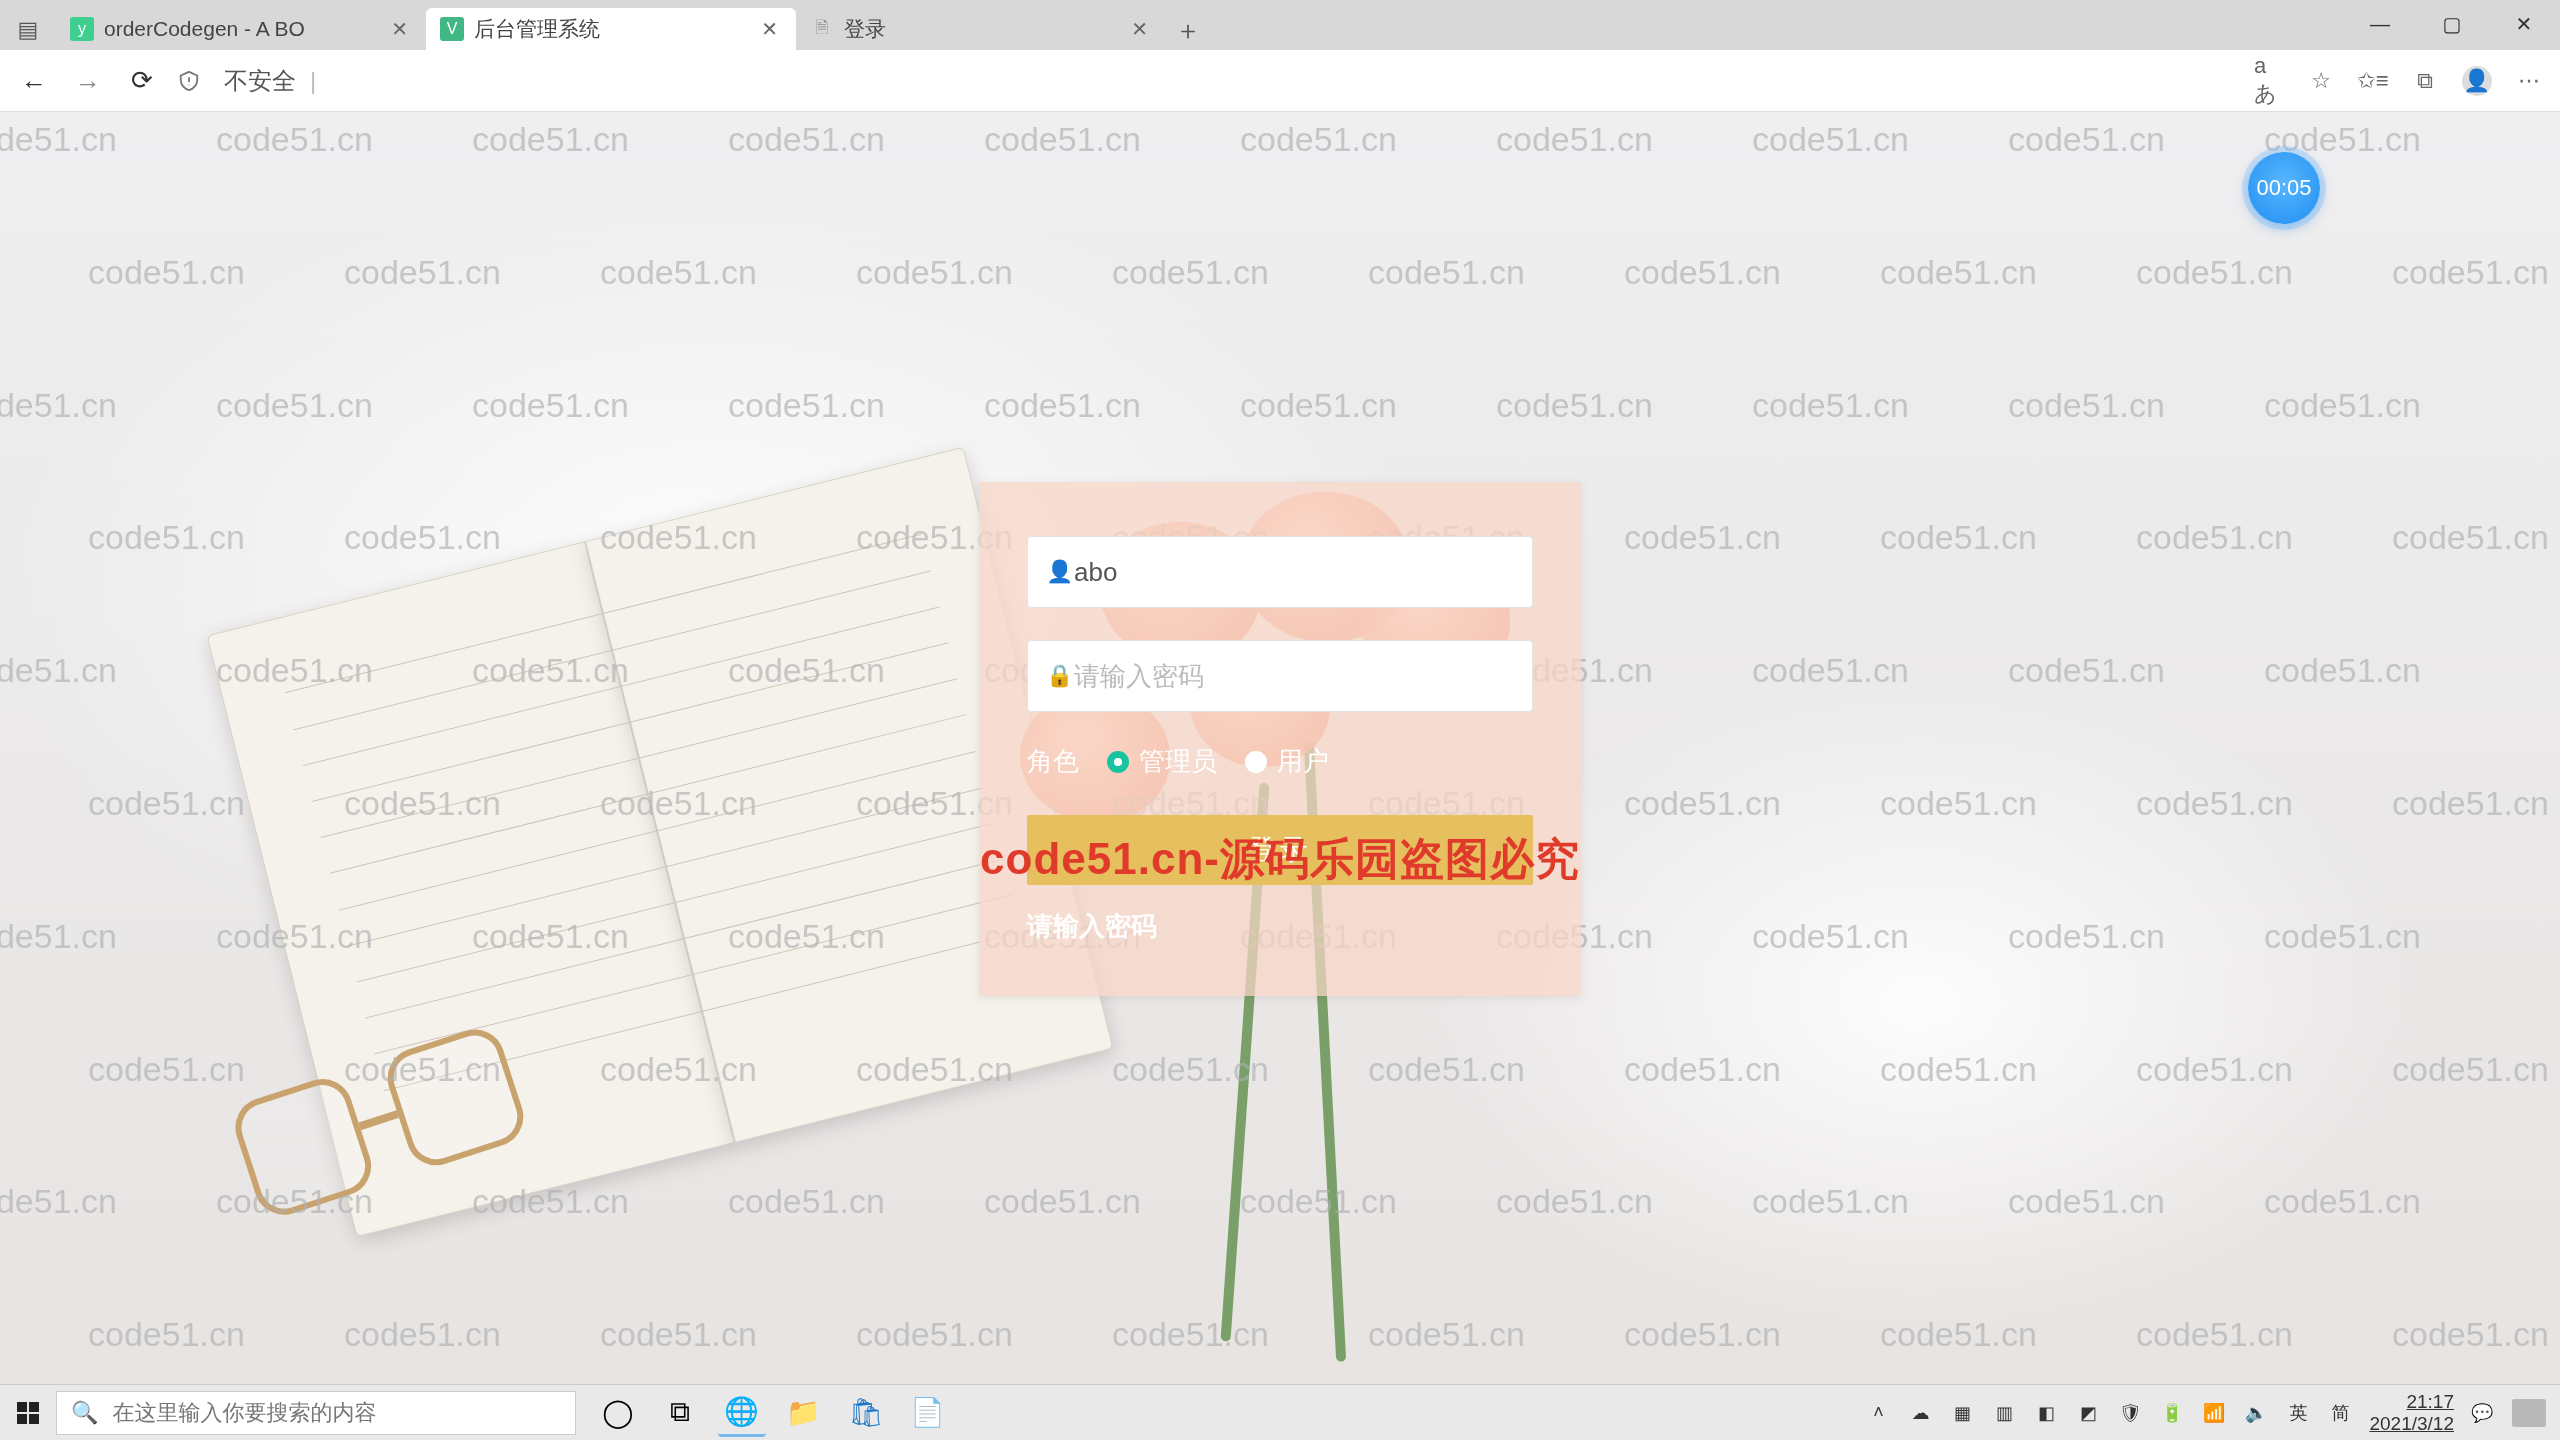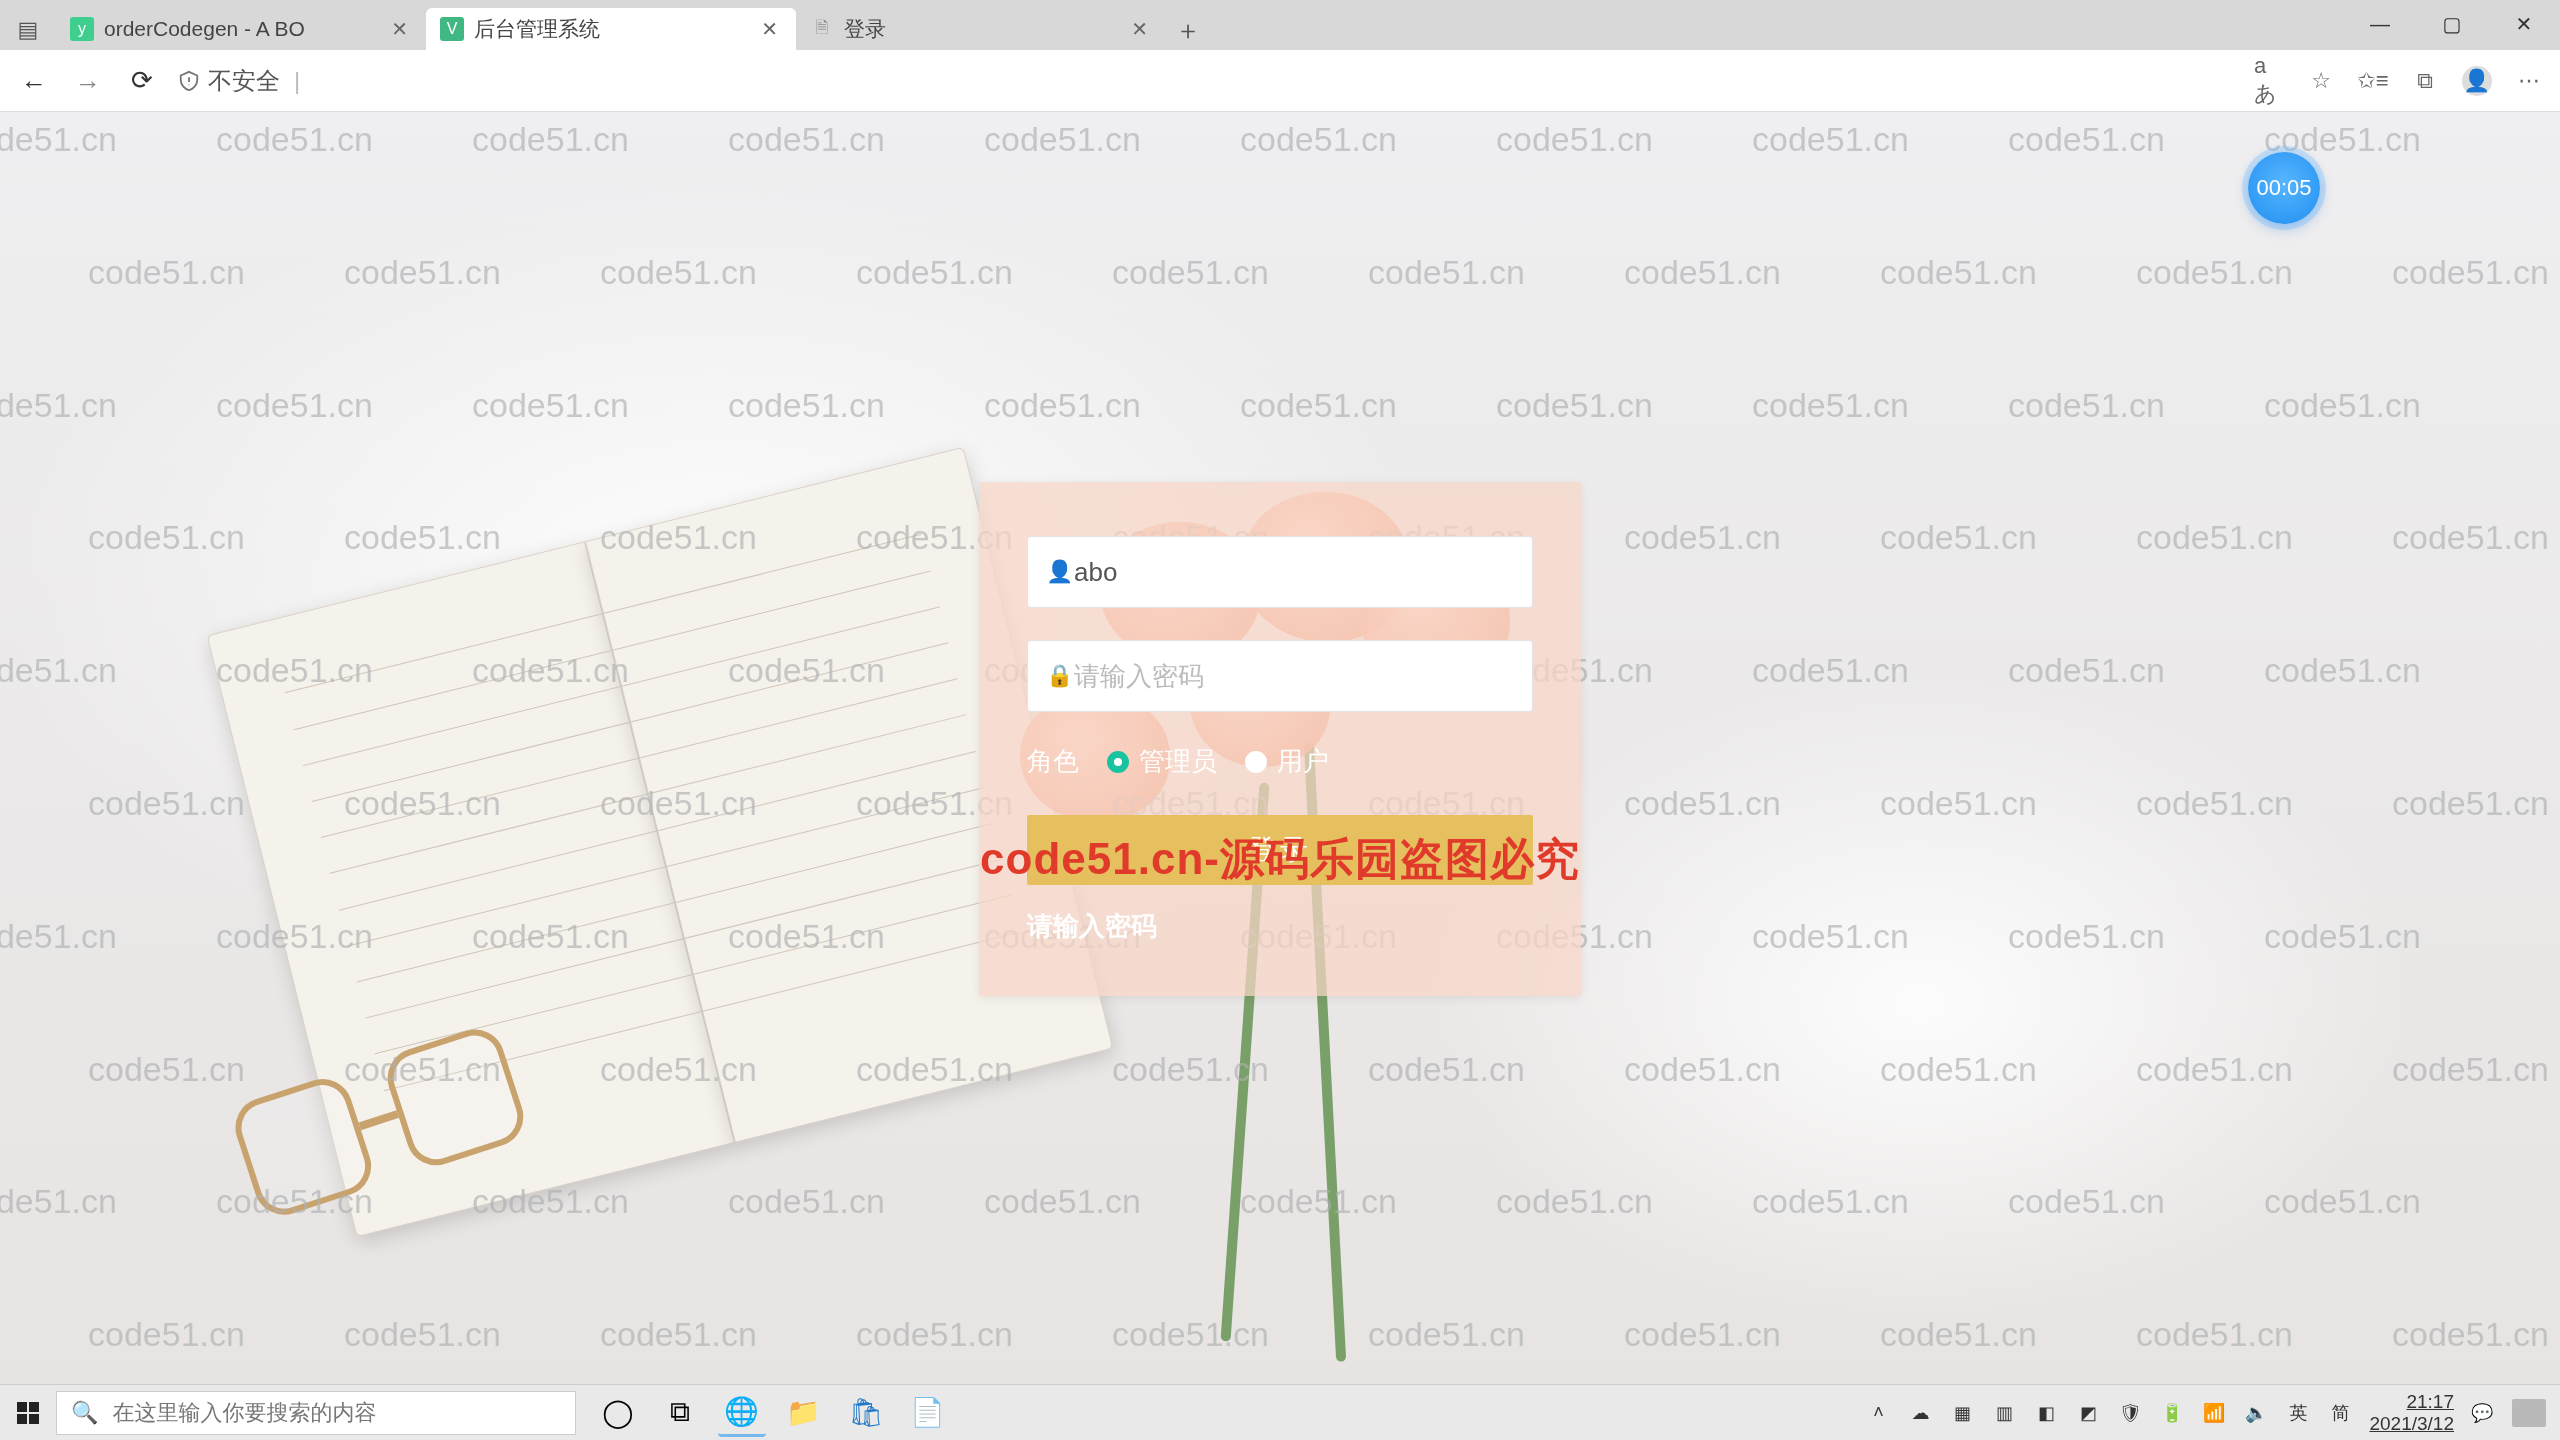--- a/index.html
+++ b/index.html
@@ -19,21 +19,21 @@
 .tab .label { flex: 1; white-space: nowrap; overflow: hidden; text-overflow: ellipsis; }
 .tab .close { color: #666; font-size: 20px; padding: 2px 4px; }
 .new-tab { width: 44px; height: 40px; display: flex; align-items: center; justify-content: center; font-size: 26px; color: #555; }
 .window-controls { position: absolute; top: 0; right: 0; display: flex; }
 .window-controls div { width: 72px; height: 48px; display: flex; align-items: center; justify-content: center; font-size: 20px; color: #333; }
 
 .addr-bar { height: 62px; background: #fff; display: flex; align-items: center; padding: 0 16px; gap: 18px; border-bottom: 1px solid #ddd; }
 .nav-btn { width: 36px; height: 36px; display: flex; align-items: center; justify-content: center; color: #888; font-size: 26px; }
 .nav-btn.enabled { color: #333; }
 .url-box { flex: 1; display: flex; align-items: center; gap: 14px; font-size: 24px; }
-.security { display: flex; align-items: center; gap: 8px; color: #555; }
+.security { display: flex; align-items: center; gap: 24px; color: #555; }
 .security svg { width: 22px; height: 22px; fill: #777; }
 .url-sep { color: #bbb; }
 .url-text { color: #333; }
 .url-host { color: #222; }
 .addr-right { display: flex; align-items: center; gap: 22px; color: #666; font-size: 22px; }
 .addr-right .icon { width: 30px; height: 30px; display: flex; align-items: center; justify-content: center; }
 .avatar-circle { width: 34px; height: 34px; border-radius: 50%; background: #ddd; display: flex; align-items: center; justify-content: center; }
 
 
 .viewport { position: absolute; top: 112px; left: 0; right: 0; bottom: 56px; overflow: hidden; }

